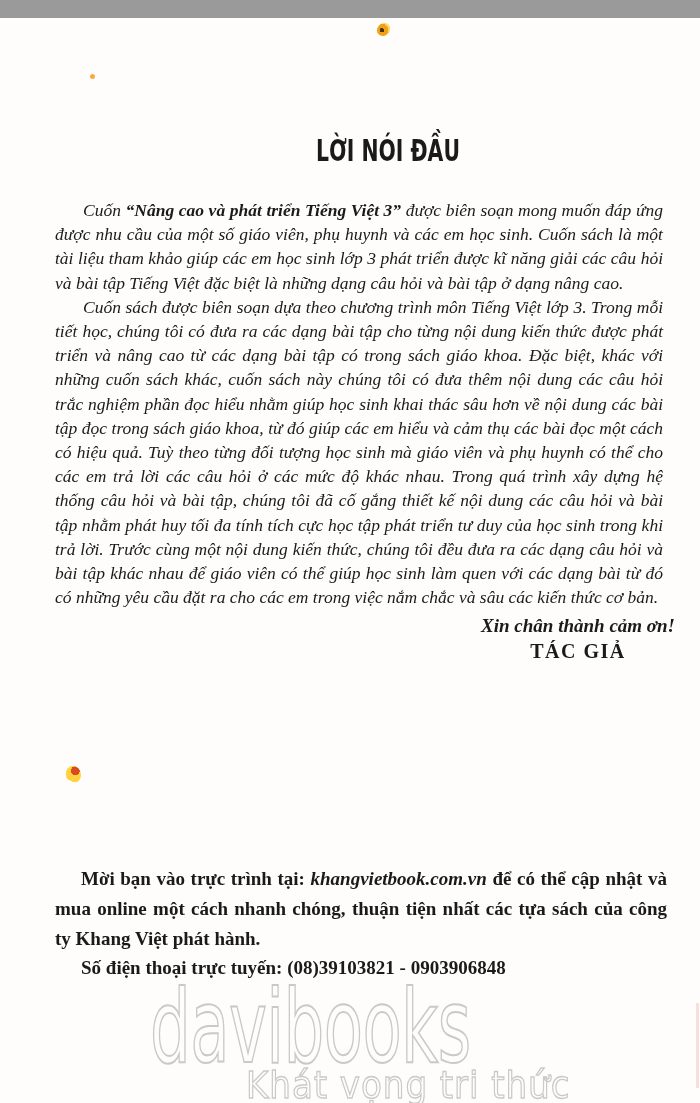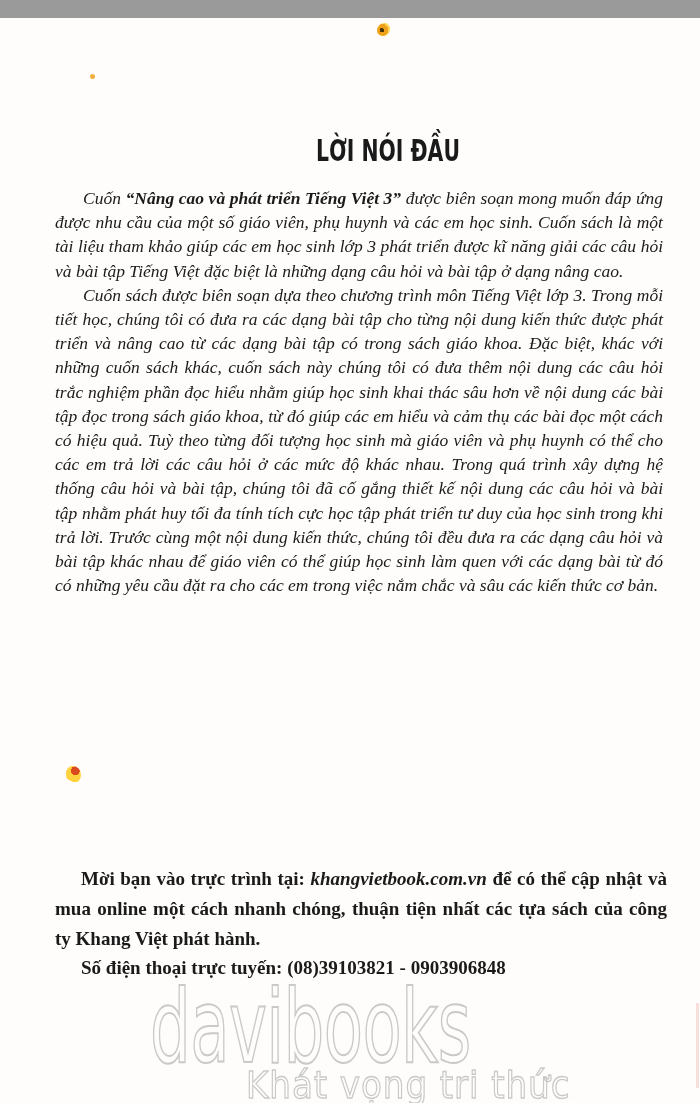--- a/index.html
+++ b/index.html
@@ -19,21 +19,21 @@
     display:inline-block;margin:0;
     font-family:"DejaVu Sans","Liberation Sans",sans-serif;
     font-weight:800;font-size:30px;line-height:1.1;letter-spacing:0;
     transform:translateX(38px) scaleX(0.68);
     color:var(--ink,#111);
     white-space:nowrap;
   }
 
   
   .body-col{
-    position:absolute;top:168px;left:55px;width:608px;
+    position:absolute;top:180px;left:55px;width:608px;
     font-size:17.5px;line-height:24.2px;
     text-align:justify;
   }
   .para{margin:0;text-indent:28px;}
   .seg{white-space:pre-wrap;}
   .seg-i{font-style:italic;}
   .seg-bi{font-style:italic;font-weight:bold;}
   .seg-b{font-style:normal;font-weight:bold;}
 
   
@@ -95,20 +95,24 @@
   <div class="artifact a4"></div>
 
   <div class="title-row">
     <h1 class="title">LỜI NÓI ĐẦU</h1>
   </div>
 
   <div class="body-col">
     <p class="para"><span class="seg seg-i">Cuốn </span><span class="seg seg-bi">“Nâng cao và phát triển Tiếng Việt 3”</span><span class="seg seg-i"> được biên soạn mong muốn đáp ứng được nhu cầu của một số giáo viên, phụ huynh và các em học sinh. Cuốn sách là một tài liệu tham khảo giúp các em học sinh lớp 3 phát triển được kĩ năng giải các câu hỏi và bài tập Tiếng Việt đặc biệt là những dạng câu hỏi và bài tập ở dạng nâng cao.</span></p>
     <p class="para"><span class="seg seg-i">Cuốn sách được biên soạn dựa theo chương trình môn Tiếng Việt lớp 3. Trong mỗi tiết học, chúng tôi có đưa ra các dạng bài tập cho từng nội dung kiến thức được phát triển và nâng cao từ các dạng bài tập có trong sách giáo khoa. Đặc biệt, khác với những cuốn sách khác, cuốn sách này chúng tôi có đưa thêm nội dung các câu hỏi trắc nghiệm phần đọc hiểu nhằm giúp học sinh khai thác sâu hơn về nội dung các bài tập đọc trong sách giáo khoa, từ đó giúp các em hiểu và cảm thụ các bài đọc một cách có hiệu quả. Tuỳ theo từng đối tượng học sinh mà giáo viên và phụ huynh có thể cho các em trả lời các câu hỏi ở các mức độ khác nhau. Trong quá trình xây dựng hệ thống câu hỏi và bài tập, chúng tôi đã cố gắng thiết kế nội dung các câu hỏi và bài tập nhằm phát huy tối đa tính tích cực học tập phát triển tư duy của học sinh trong khi trả lời. Trước cùng một nội dung kiến thức, chúng tôi đều đưa ra các dạng câu hỏi và bài tập khác nhau để giáo viên có thể giúp học sinh làm quen với các dạng bài từ đó có những yêu cầu đặt ra cho các em trong việc nắm chắc và sâu các kiến thức cơ bản.</span></p>
 
+    <div class="signoff">
+      <div class="thanks">Xin chân thành cảm ơn!</div>
+      <div class="author">TÁC GIẢ</div>
+    </div>
   </div>
 
   <div class="contact">
     <p class="cpara"><span class="seg seg-b">Mời bạn vào trực trình tại: </span><span class="seg seg-bi">khangvietbook.com.vn</span><span class="seg seg-b"> để có thể cập nhật và mua online một cách nhanh chóng, thuận tiện nhất các tựa sách của công ty Khang Việt phát hành.</span></p>
     <p class="cpara"><span class="seg seg-b">Số điện thoại trực tuyến: (08)39103821 - 0903906848</span></p>
   </div>
 
   <div>
     <div class="wm-brand">davibooks</div>
     <div class="wm-slogan">Khát vọng tri thức</div>

